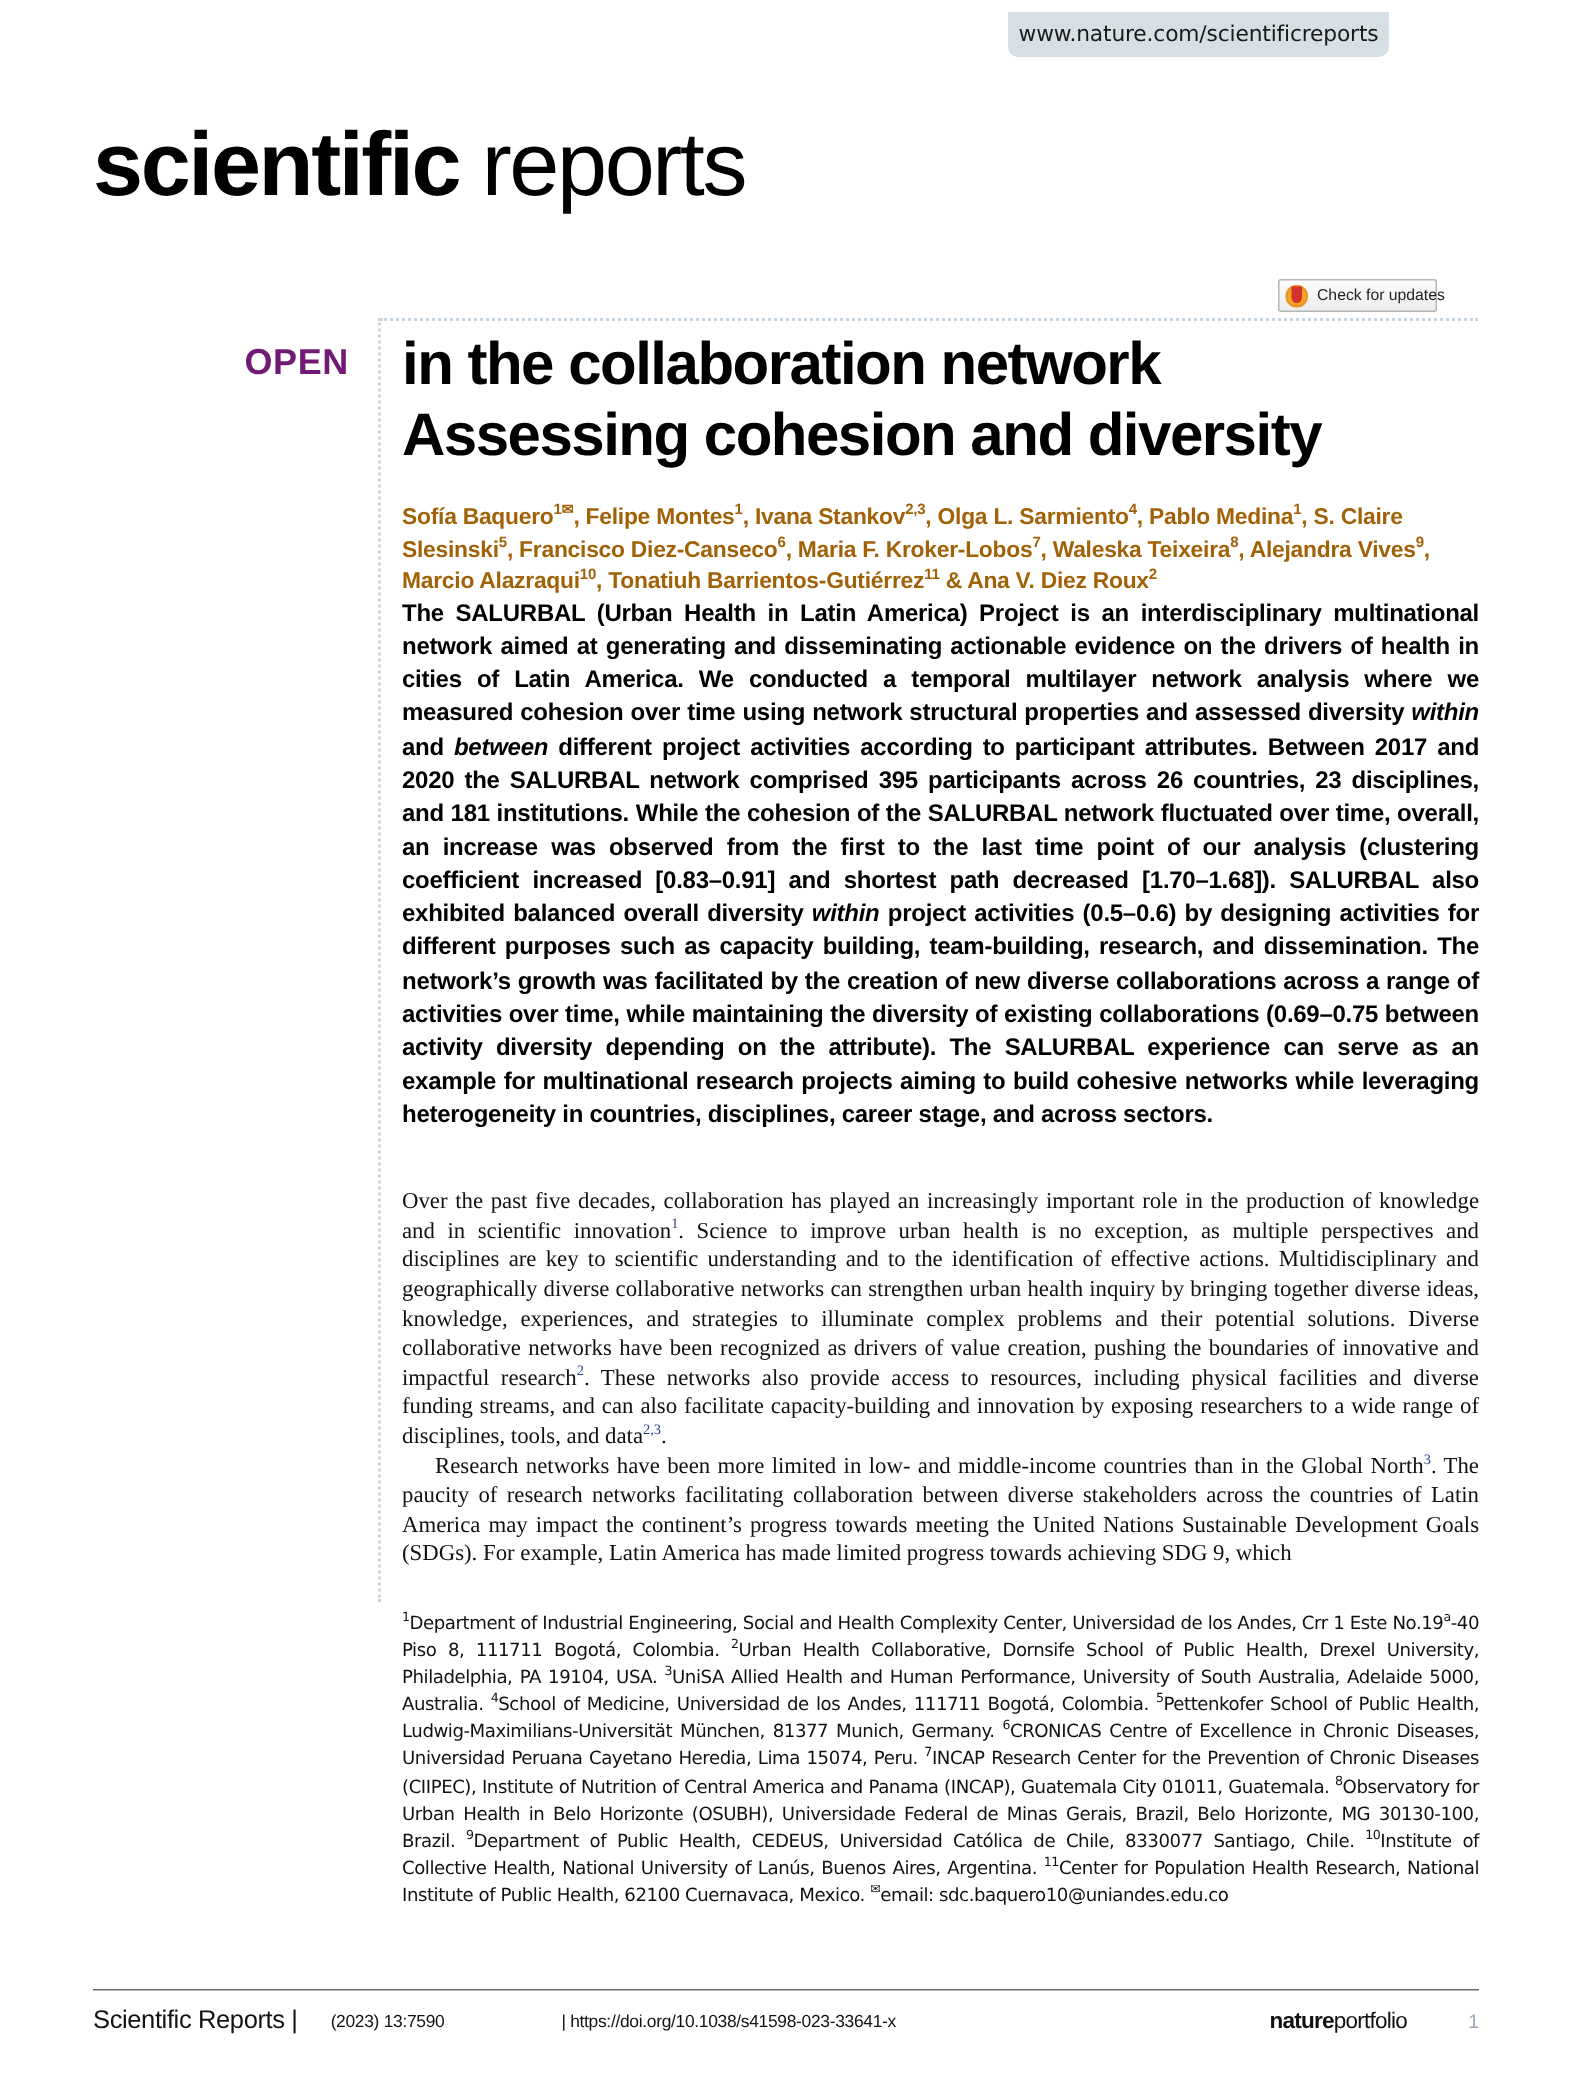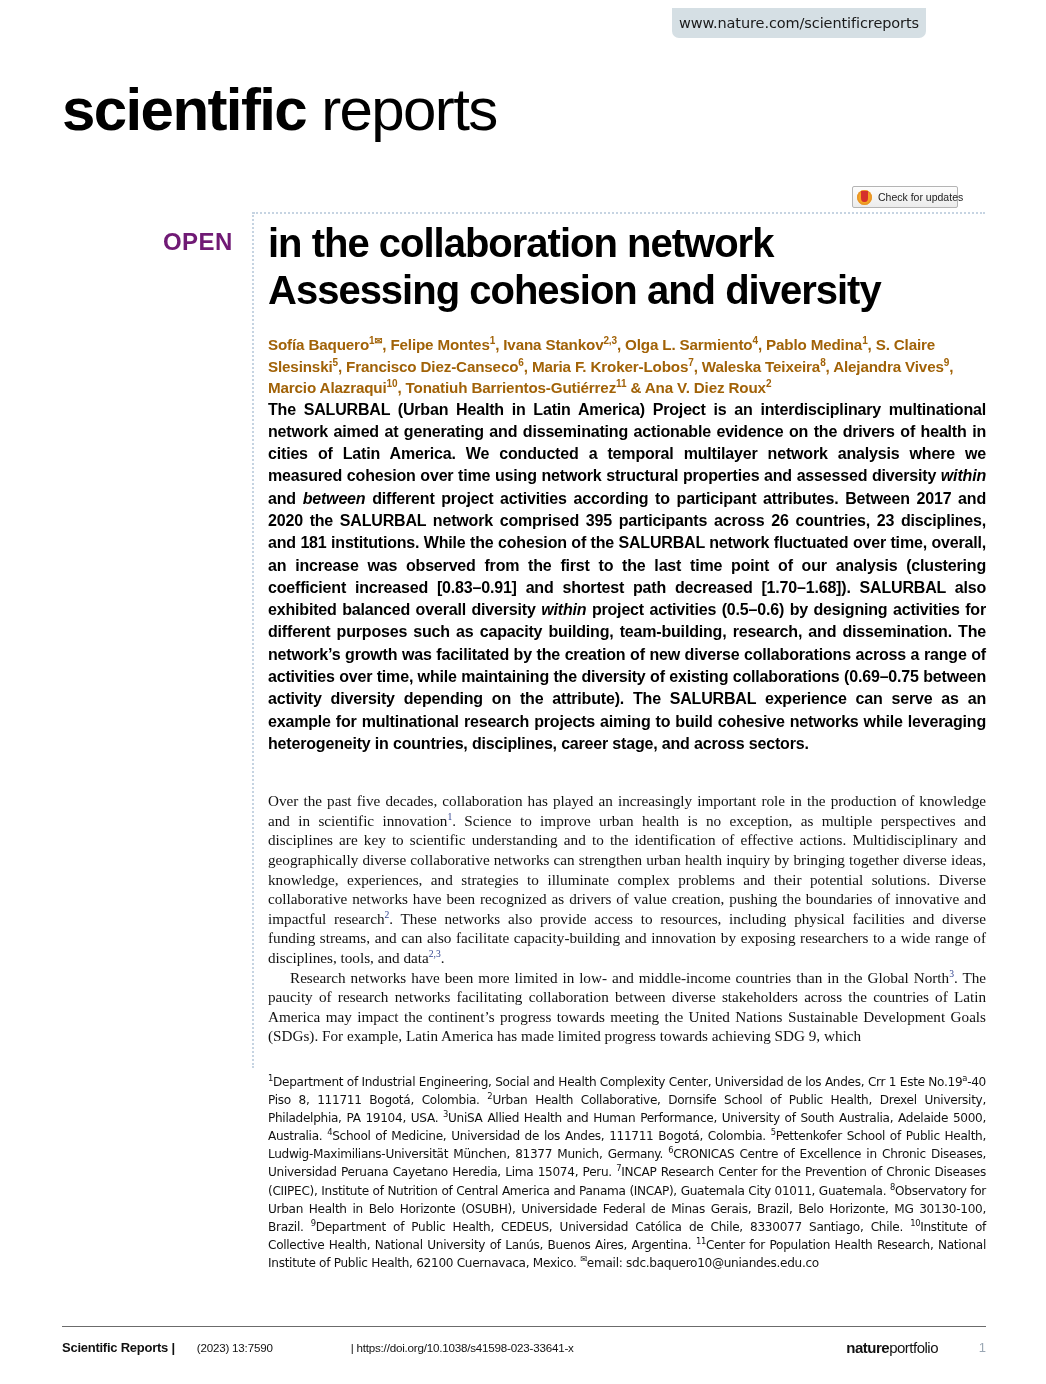--- a/index.html
+++ b/index.html
@@ -222,22 +222,22 @@
     position: absolute;
     top: 1336px;
     left: 62px;
     width: 924px;
     height: 22px;
     display: flex;
     align-items: center;
     font-family: "Liberation Sans", sans-serif;
   }
   #footer .f-journal {
-    font-size: 13px;
-    font-weight: 700;
+    font-size: 17px;
+    font-weight: 400;
     letter-spacing: -0.25px;
     color: #111;
     white-space: nowrap;
   }
   #footer .f-vol {
     font-size: 11.6px;
     letter-spacing: -0.2px;
     color: #111;
     margin-left: 22px;
     white-space: nowrap;

